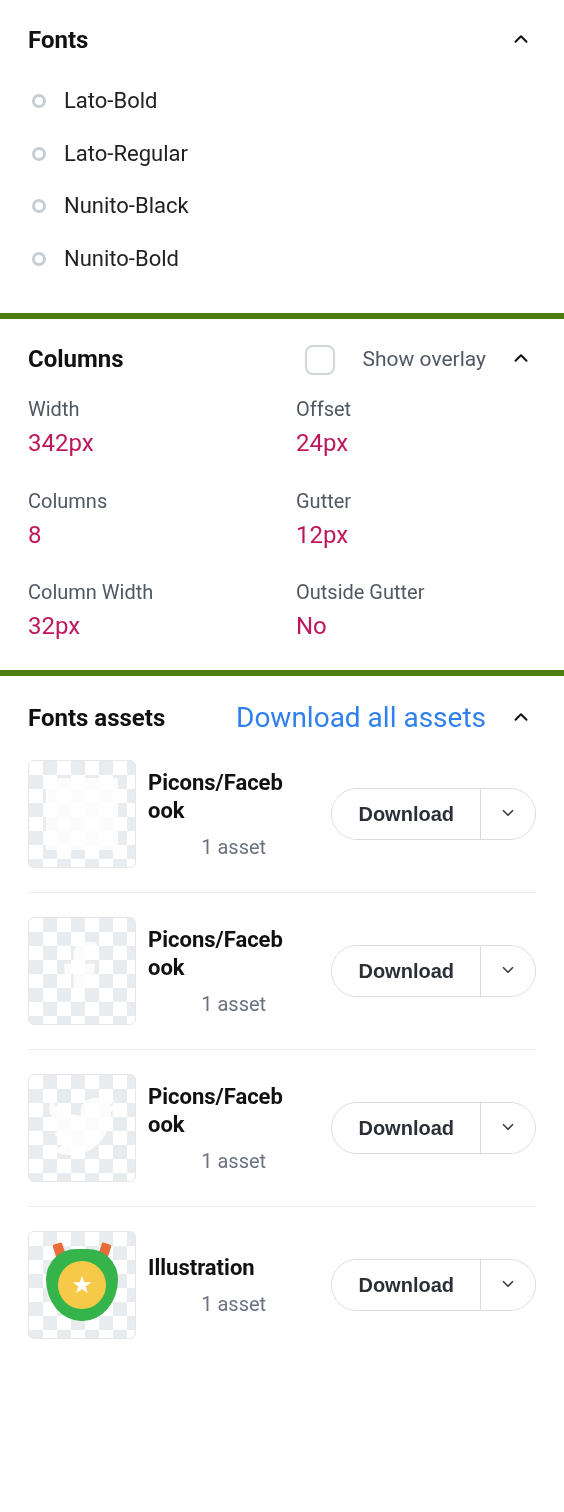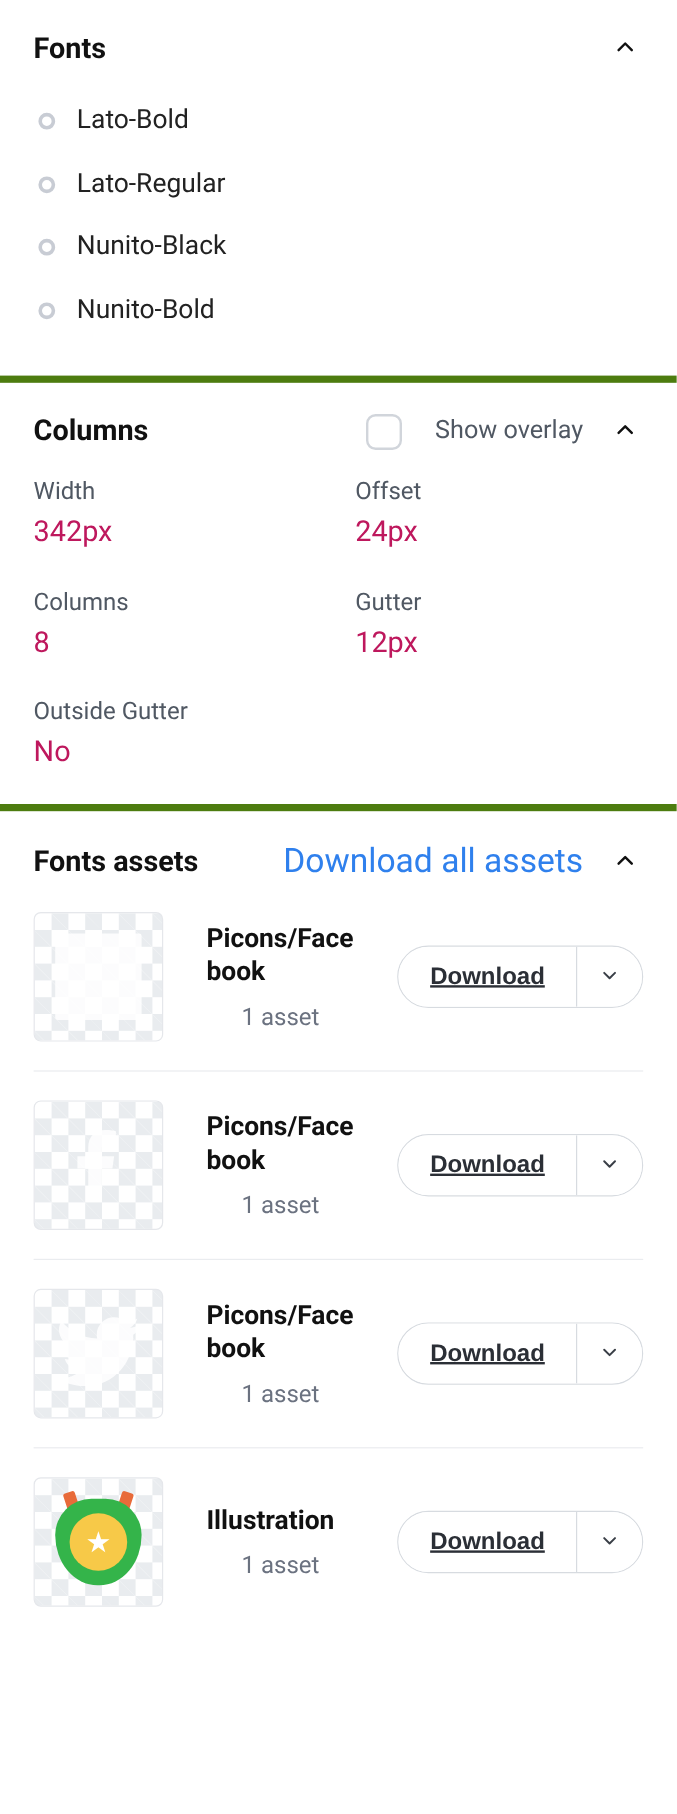--- a/index.html
+++ b/index.html
@@ -77,21 +77,21 @@
   .meta-label { font-size: 20px; color: #505863; margin-bottom: 6px; }
   .meta-value { font-size: 24px; color: #be185d; }
 
   
   .link-blue { color: #2f80ed; font-size: 28px; cursor: pointer; }
 
   .asset-list { margin: 20px 0 0 0; padding: 0; list-style: none; }
   .asset-item {
     display: flex;
     align-items: center;
-    gap: 36px;
+    gap: 12px;
     padding: 24px 0;
     border-bottom: 1px solid #eaecef;
   }
   .asset-item:first-child { padding-top: 4px; }
   .asset-item:last-child { border-bottom: none; padding-bottom: 0; }
 
   .thumb {
     width: 108px; height: 108px;
     border: 1px solid #e5e7eb;
     border-radius: 6px;
@@ -131,21 +131,20 @@
   .dl-btn {
     border: none;
     background: #fff;
     padding: 0 26px;
     font-size: 20px;
     font-weight: 600;
     color: #2b2f36;
     cursor: pointer;
     display: flex;
     align-items: center;
-    text-decoration: underline;
   }
   .dl-caret {
     border: none;
     border-left: 1px solid #d7dbe0;
     background: #fff;
     padding: 0 18px;
     cursor: pointer;
     display: flex;
     align-items: center;
     justify-content: center;
@@ -248,20 +247,24 @@
       </div>
     <div>
         <div class="meta-label">Columns</div>
         <div class="meta-value">8</div>
       </div>
     <div>
         <div class="meta-label">Gutter</div>
         <div class="meta-value">12px</div>
       </div>
     <div>
+        <div class="meta-label">Column Width</div>
+        <div class="meta-value">32px</div>
+      </div>
+    <div>
         <div class="meta-label">Outside Gutter</div>
         <div class="meta-value">No</div>
       </div>
   </div>
 </div>
 
 <div class="section">
   <div class="section-header">
     <div class="section-title">Fonts assets</div>
     <div class="header-right">

